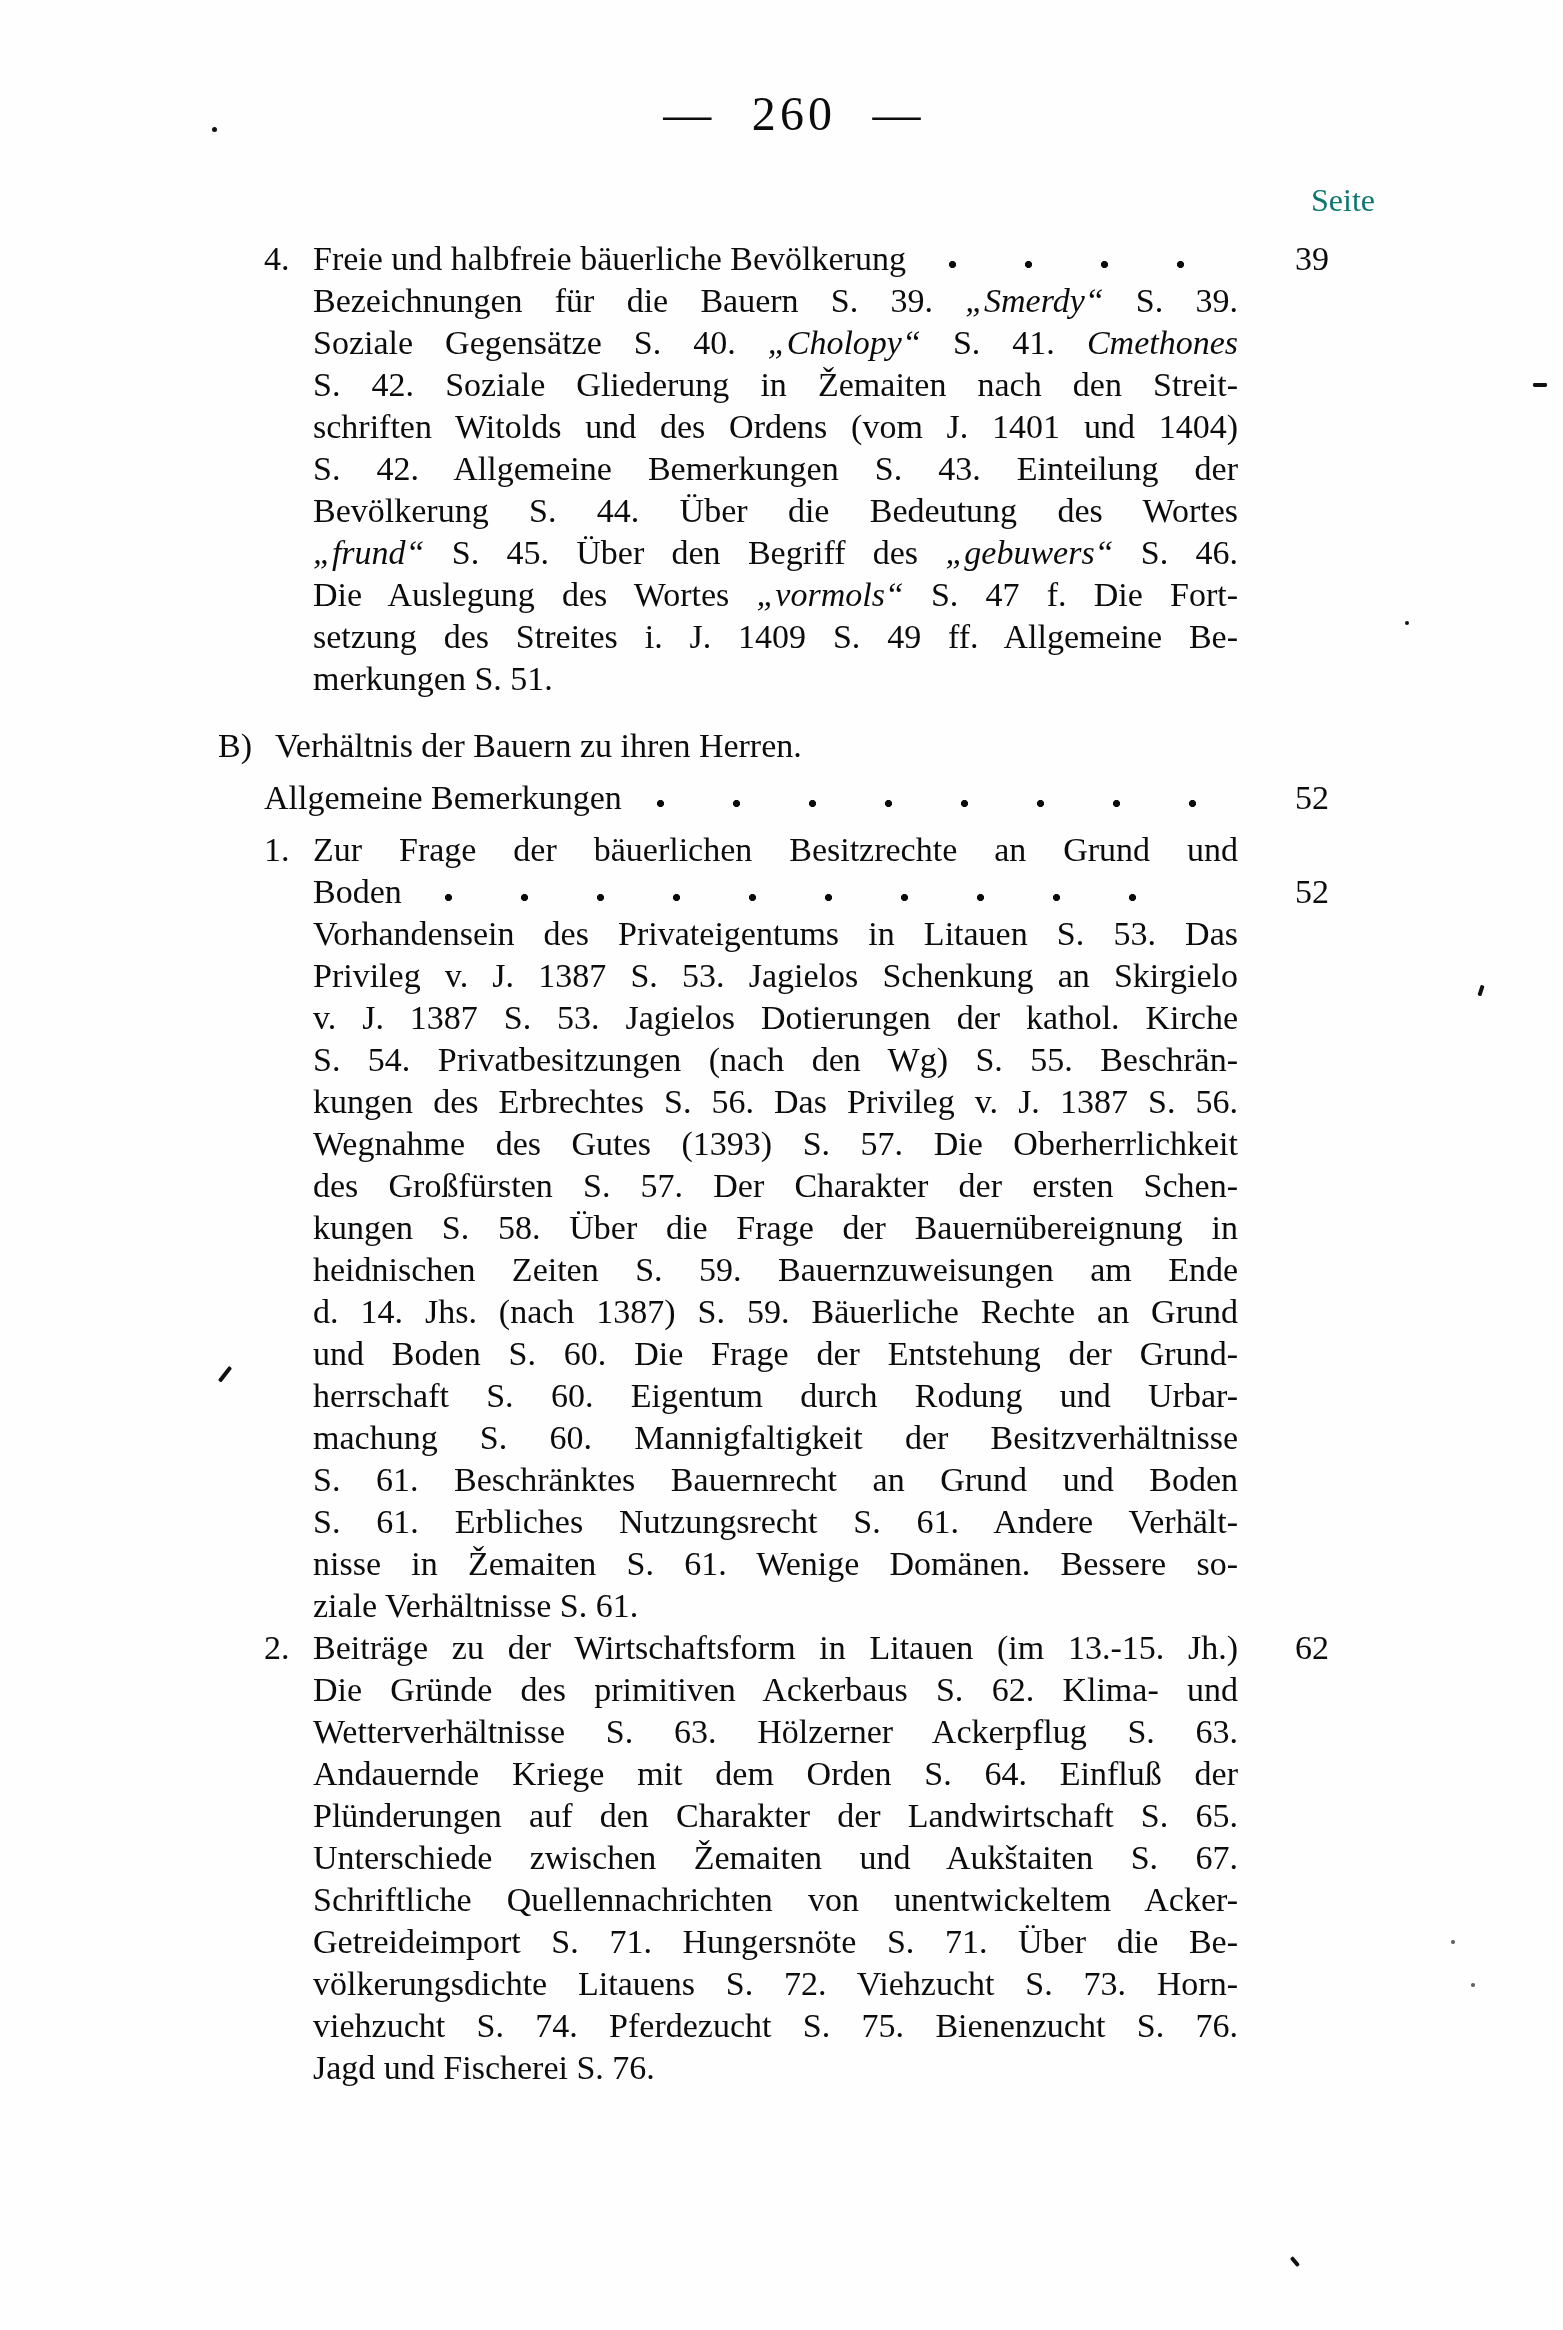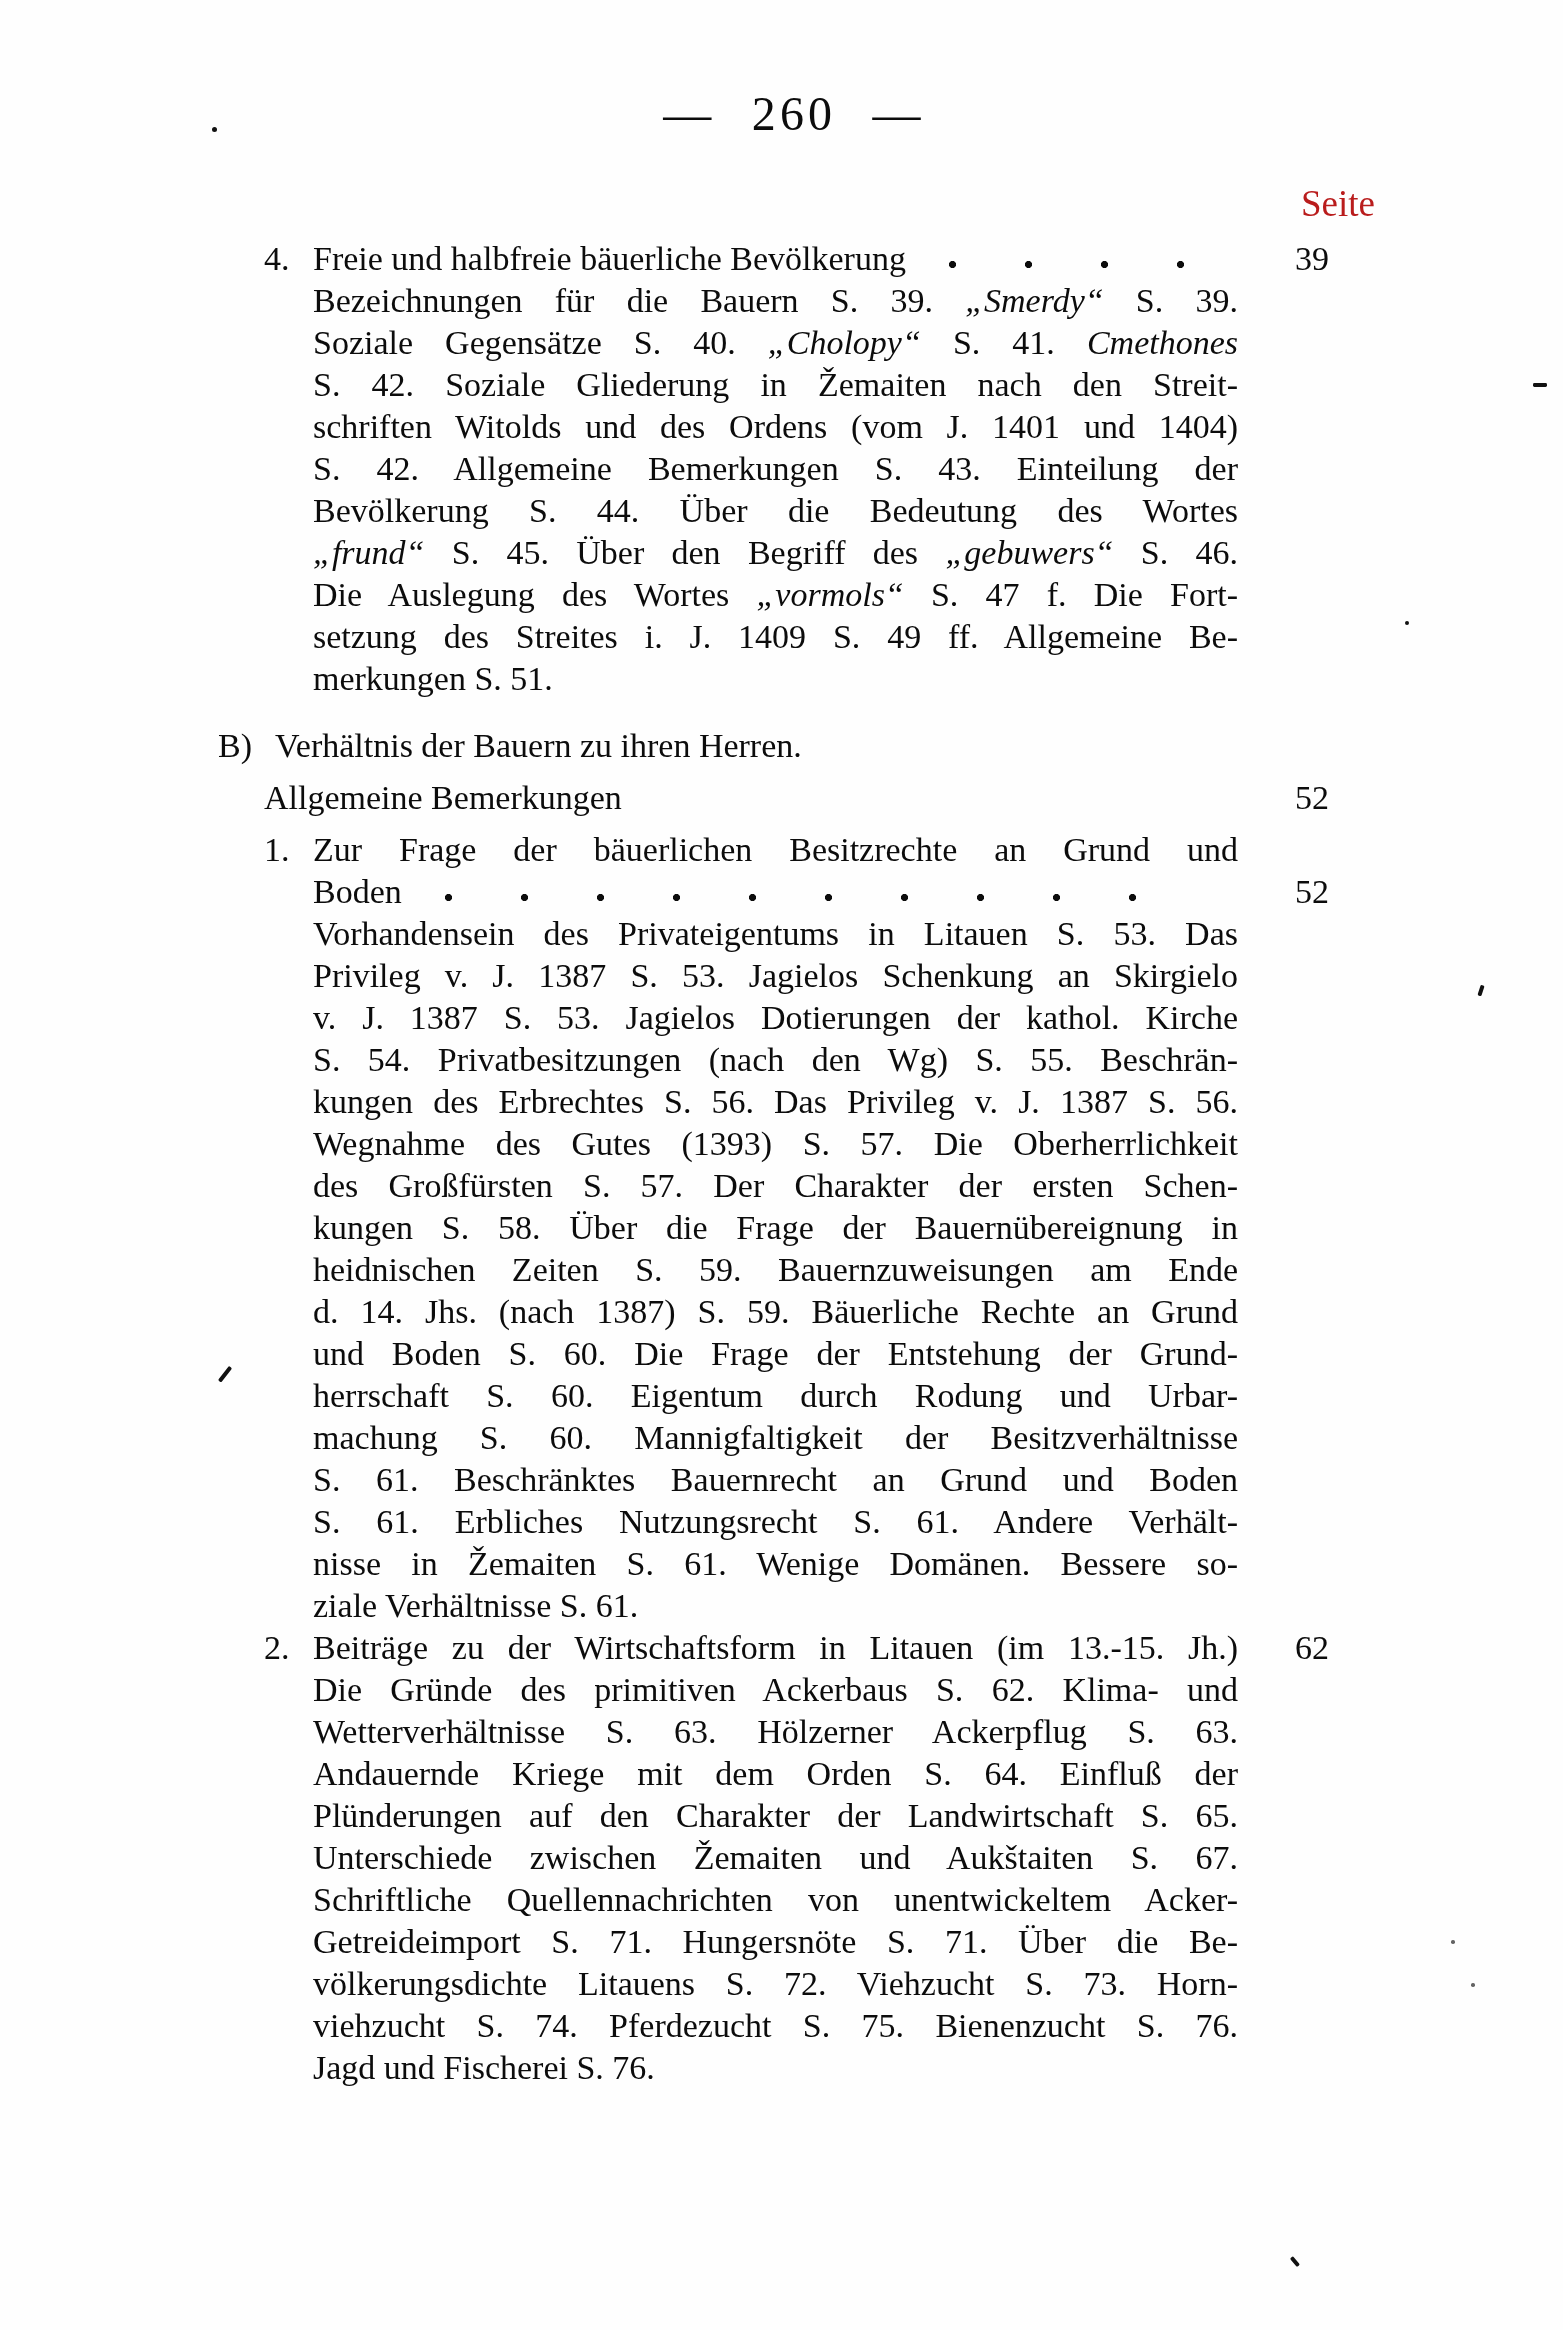--- a/index.html
+++ b/index.html
@@ -28,22 +28,22 @@
     word-spacing: 20px;
     color: #0c0c0c;
   }
   
   .seite {
     position: absolute;
     top: 182px;
     left: 1261px;
     width: 114px;
     text-align: right;
-    font-size: 37px;
-    color: #b91c1c;
+    font-size: 32px;
+    color: #0f766e;
   }
   
   .toc {
     position: absolute;
     top: 238px;
     left: 0;
     width: 1564px;
     font-size: 34px;
   }
   .row {
@@ -60,21 +60,21 @@
   }
   .marker.item   { left: 264px; }
   .marker.section{ left: 218px; }
   .text {
     position: absolute;
     top: 0;
     line-height: 42px;
     white-space: nowrap;
   }
   .text.item { left: 313px; width: 925px; gap: 8px; }
-  .text.sub  { left: 264px; width: 974px; flex-direction: column; }
+  .text.sub  { left: 264px; width: 974px; }
   .text.section { left: 275px; width: 964px; }
   .text.fill {
     text-align: justify;
     text-align-last: justify;
     white-space: normal;
   }
   .text.flexline {
     display: flex;
     align-items: stretch;
   }

